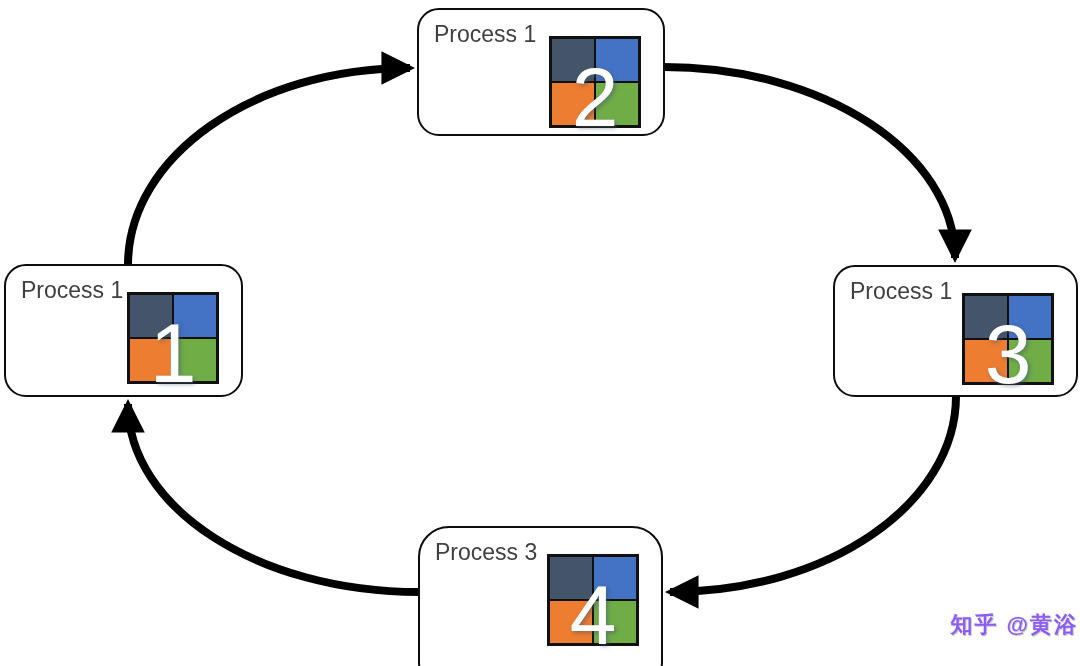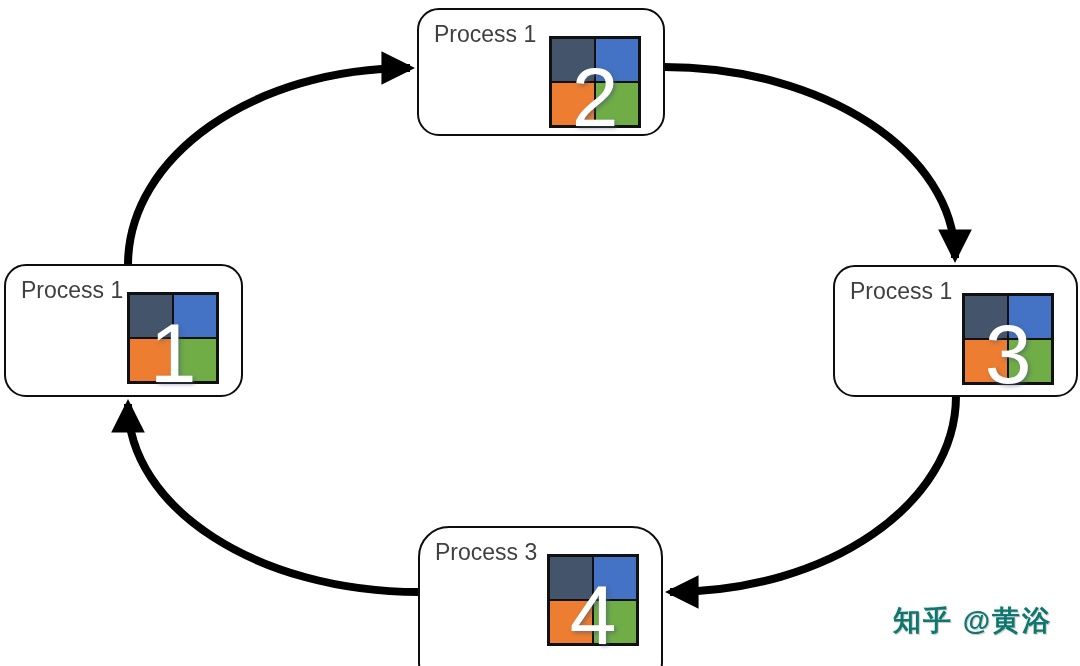--- a/index.html
+++ b/index.html
@@ -66,26 +66,26 @@
     padding-top: 30px;
     font-size: 84px;
     line-height: 1;
     color: #ffffff;
     text-shadow: 2px 2px 4px rgba(70, 85, 110, 0.55);
     pointer-events: none;
     overflow: visible;
   }
   .watermark {
     position: absolute;
-    right: 28px; bottom: 26px;
+    right: 2px; bottom: 26px;
     z-index: 3;
-    font-size: 28px;
+    font-size: 22px;
     font-weight: 700;
     letter-spacing: 2px;
-    color: #0f766e;
+    color: #8b5cf6;
     text-shadow: -1px -1px 0 #f2f2f2, 1px 1px 1px #c4c4c4;
     white-space: nowrap;
   }
 </style>
 </head>
 <body>
 
 <div class="canvas">
 
   <svg class="arrows" width="1080" height="666" viewBox="0 0 1080 666">

